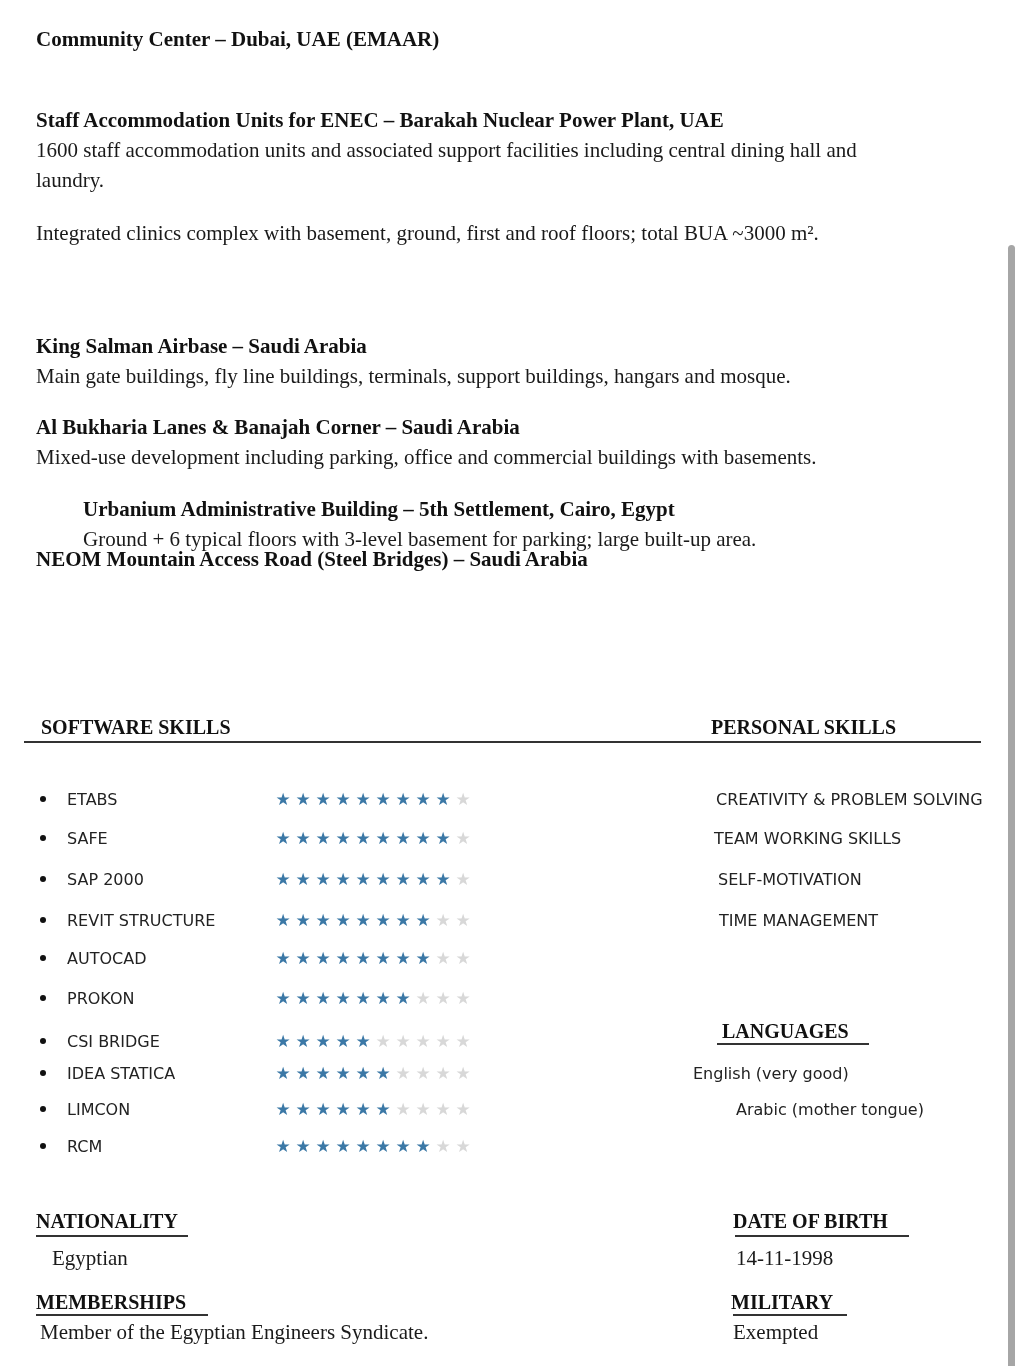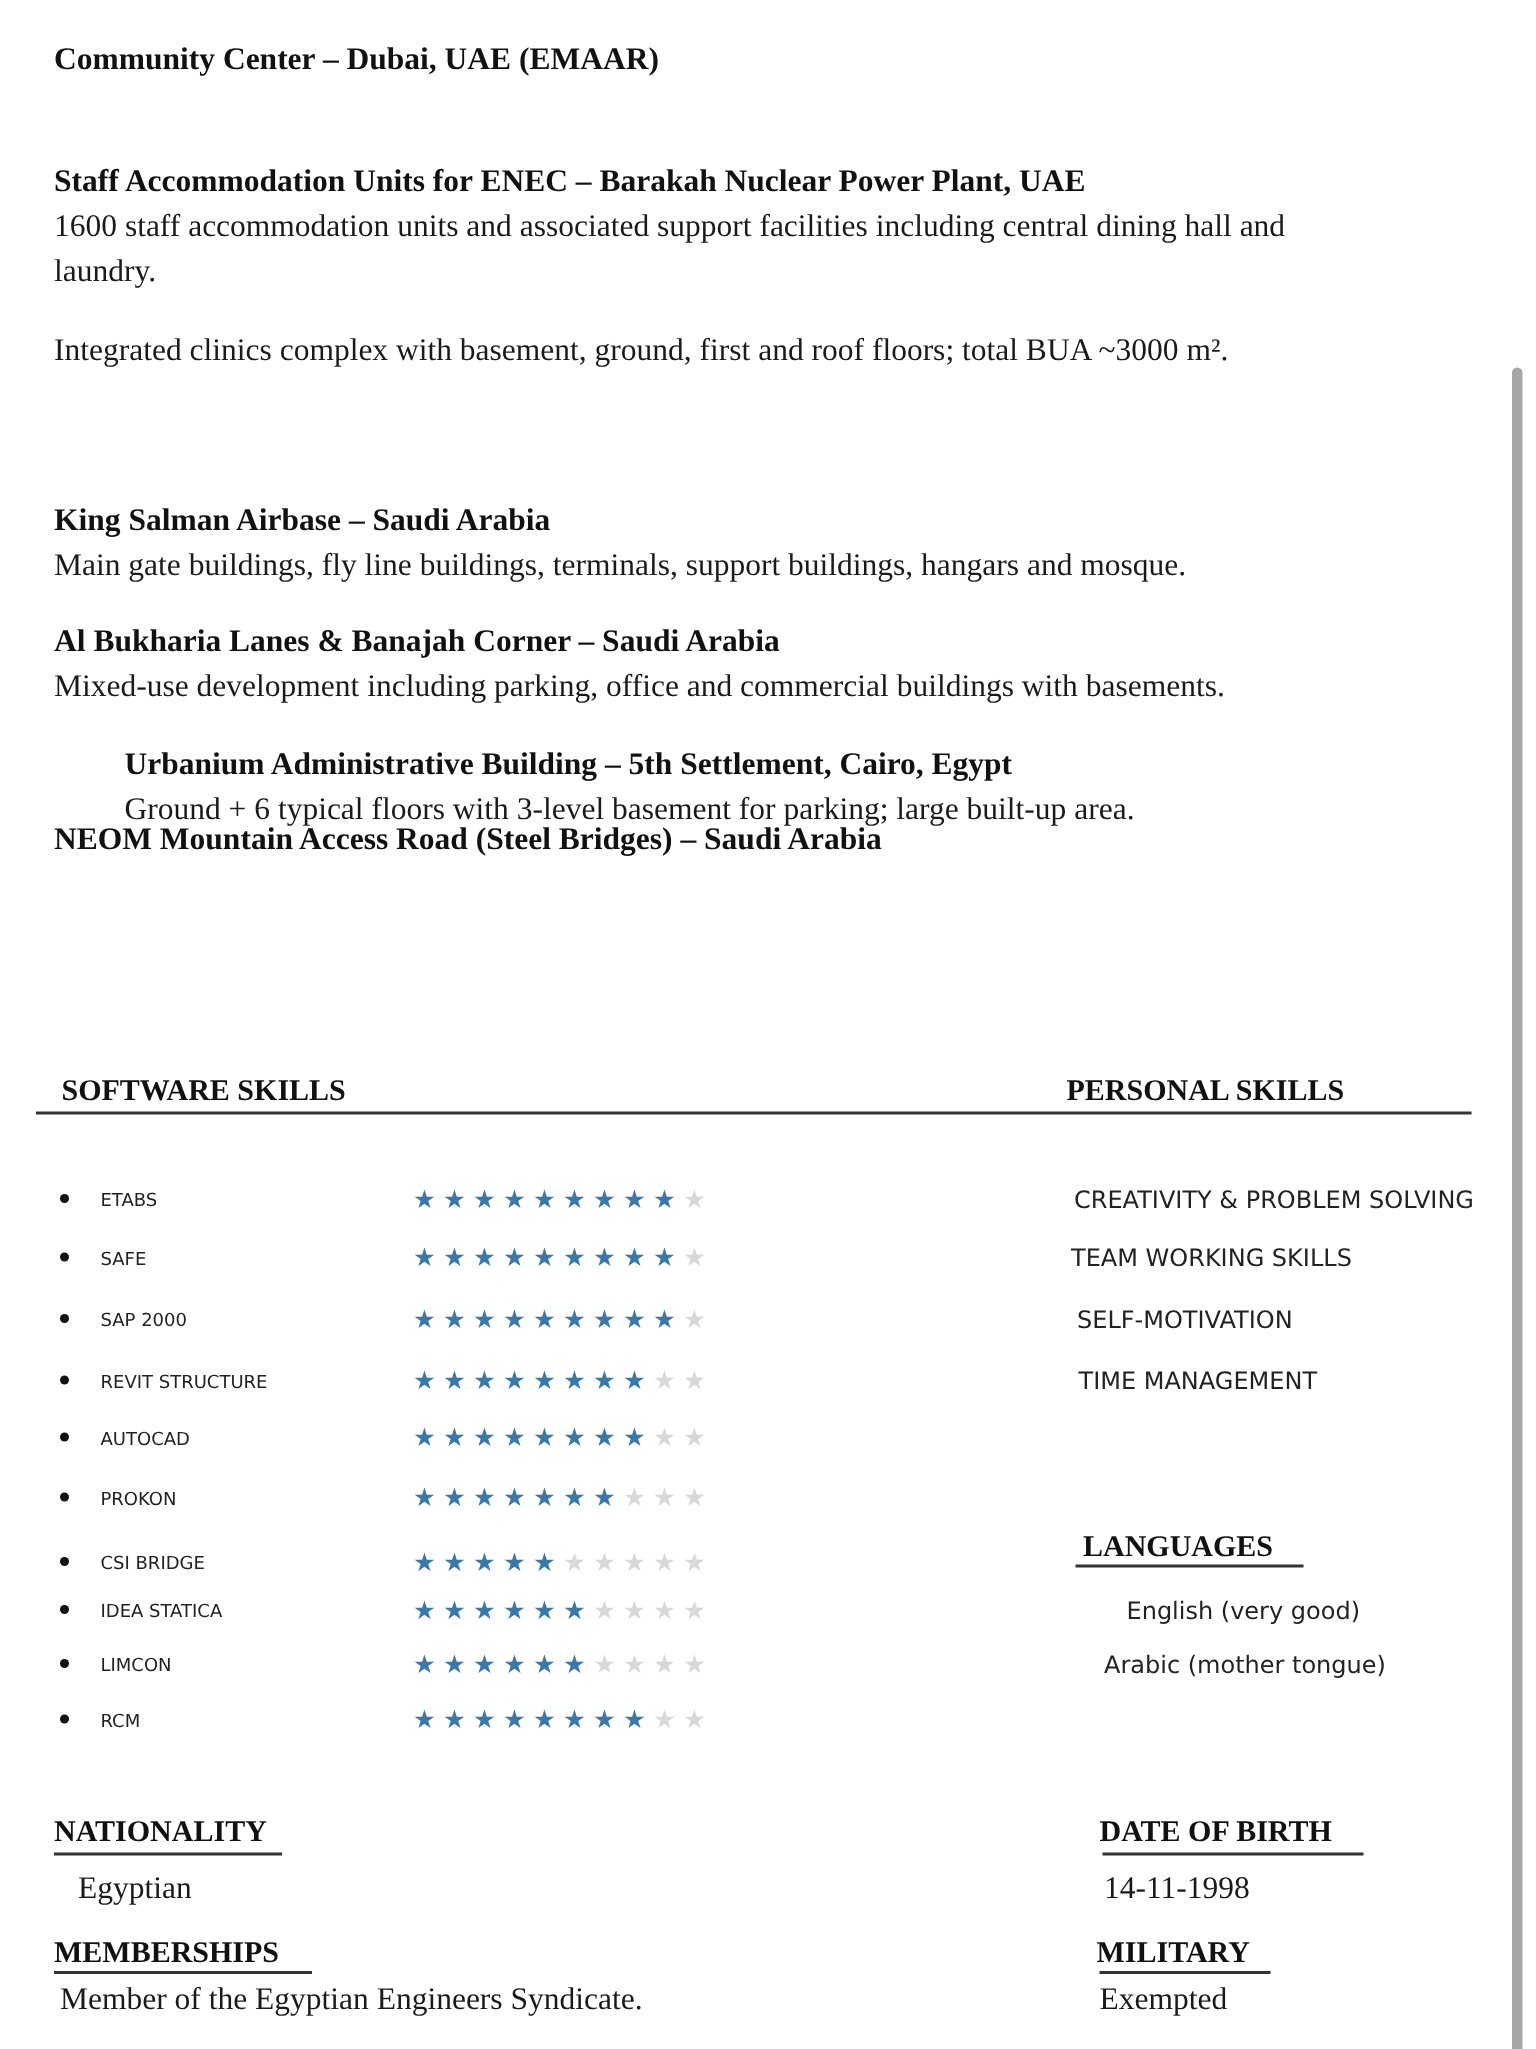--- a/index.html
+++ b/index.html
@@ -7,21 +7,21 @@
 
   .project { position: absolute; left: 36px; width: 900px; }
   .project .title { font-family: "Liberation Serif", serif; font-weight: bold; font-size: 21px; line-height: 30px; color: #111; }
   .project .desc { font-family: "Liberation Serif", serif; font-size: 21px; line-height: 30px; color: #1a1a1a; }
 
   .section-head { position: absolute; font-family: "Liberation Serif", serif; font-weight: bold; font-size: 20px; color: #111; }
   .rule { position: absolute; height: 2px; background: #333; }
 
   .skill-row { position: absolute; left: 40px; height: 24px; }
   .skill-row .bullet { position: absolute; left: 0; top: 7px; width: 6px; height: 6px; border-radius: 50%; background: #111; }
-  .skill-row .name { position: absolute; left: 27px; top: 0; font-family: "DejaVu Sans", sans-serif; font-size: 12px; line-height: 22px; color: #222; white-space: nowrap; }
+  .skill-row .name { position: absolute; left: 27px; top: 0; font-family: "DejaVu Sans", sans-serif; font-size: 16px; line-height: 22px; color: #222; white-space: nowrap; }
   .stars { position: absolute; left: 233px; top: 0; height: 22px; white-space: nowrap; }
   .star { display: inline-block; width: 20px; text-align: center; font-size: 17px; line-height: 22px; }
   .star.on { color: #3b78a6; }
   .star.off { color: #d8d8d8; }
 
   .pskill { position: absolute; font-family: "DejaVu Sans", sans-serif; font-size: 16px; line-height: 22px; color: #222; white-space: nowrap; }
   .lang { position: absolute; font-family: "DejaVu Sans", sans-serif; font-size: 16px; line-height: 22px; color: #222; white-space: nowrap; }
 
   .info-head { position: absolute; font-family: "Liberation Serif", serif; font-weight: bold; font-size: 20px; color: #111; }
   .info-val { position: absolute; font-family: "Liberation Serif", serif; font-size: 21px; color: #1a1a1a; white-space: nowrap; }
@@ -114,21 +114,21 @@
     </div>
   </div>
 
 <div class="pskill" style="left:716px; top:789px;">CREATIVITY &amp; PROBLEM SOLVING</div>
 <div class="pskill" style="left:714px; top:828px;">TEAM WORKING SKILLS</div>
 <div class="pskill" style="left:718px; top:869px;">SELF-MOTIVATION</div>
 <div class="pskill" style="left:719px; top:910px;">TIME MANAGEMENT</div>
 
 <div class="section-head" style="left:722px; top:1020px;">LANGUAGES</div>
 <div class="rule" style="left:717px; top:1043px; width:152px;"></div>
-<div class="lang" style="left:751px; top:1063px;">English (very good)</div>
+<div class="lang" style="left:693px; top:1063px;">English (very good)</div>
 <div class="lang" style="left:736px; top:1099px;">Arabic (mother tongue)</div>
 
 <div class="info-head" style="left:36px; top:1210px;">NATIONALITY</div>
 <div class="rule" style="left:36px; top:1235px; width:152px;"></div>
 <div class="info-val" style="left:52px; top:1246px;">Egyptian</div>
 
 <div class="info-head" style="left:733px; top:1210px;">DATE OF BIRTH</div>
 <div class="rule" style="left:735px; top:1235px; width:174px;"></div>
 <div class="info-val" style="left:736px; top:1246px;">14-11-1998</div>
 

